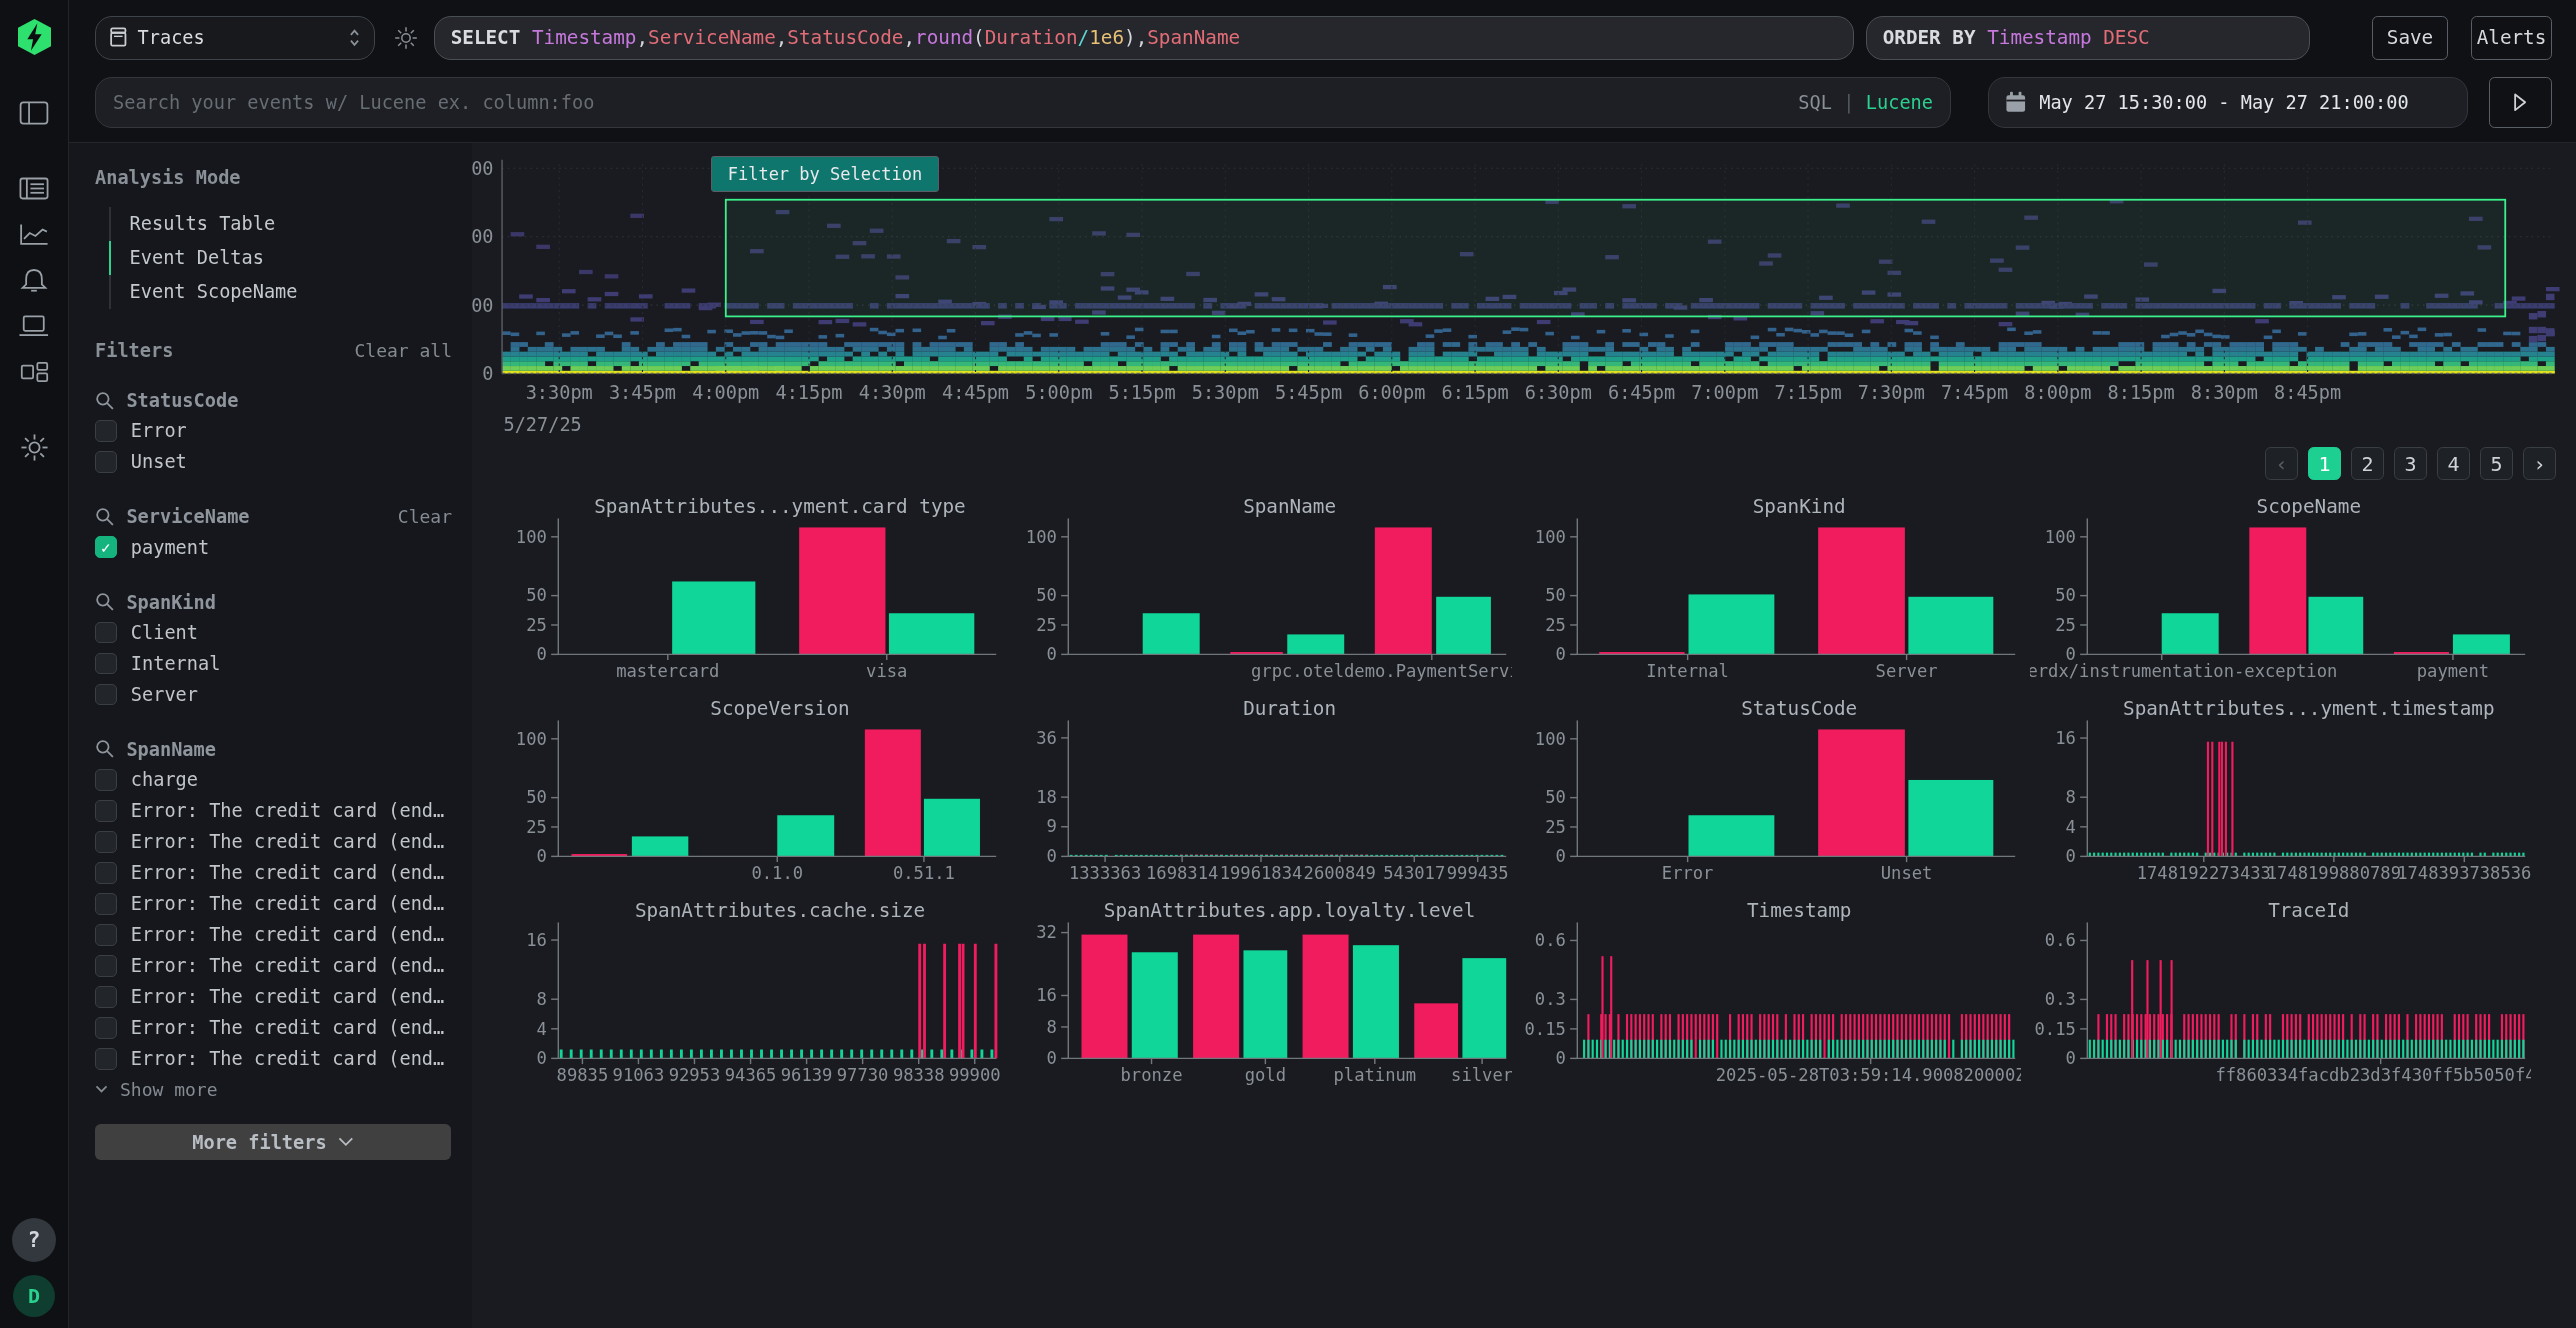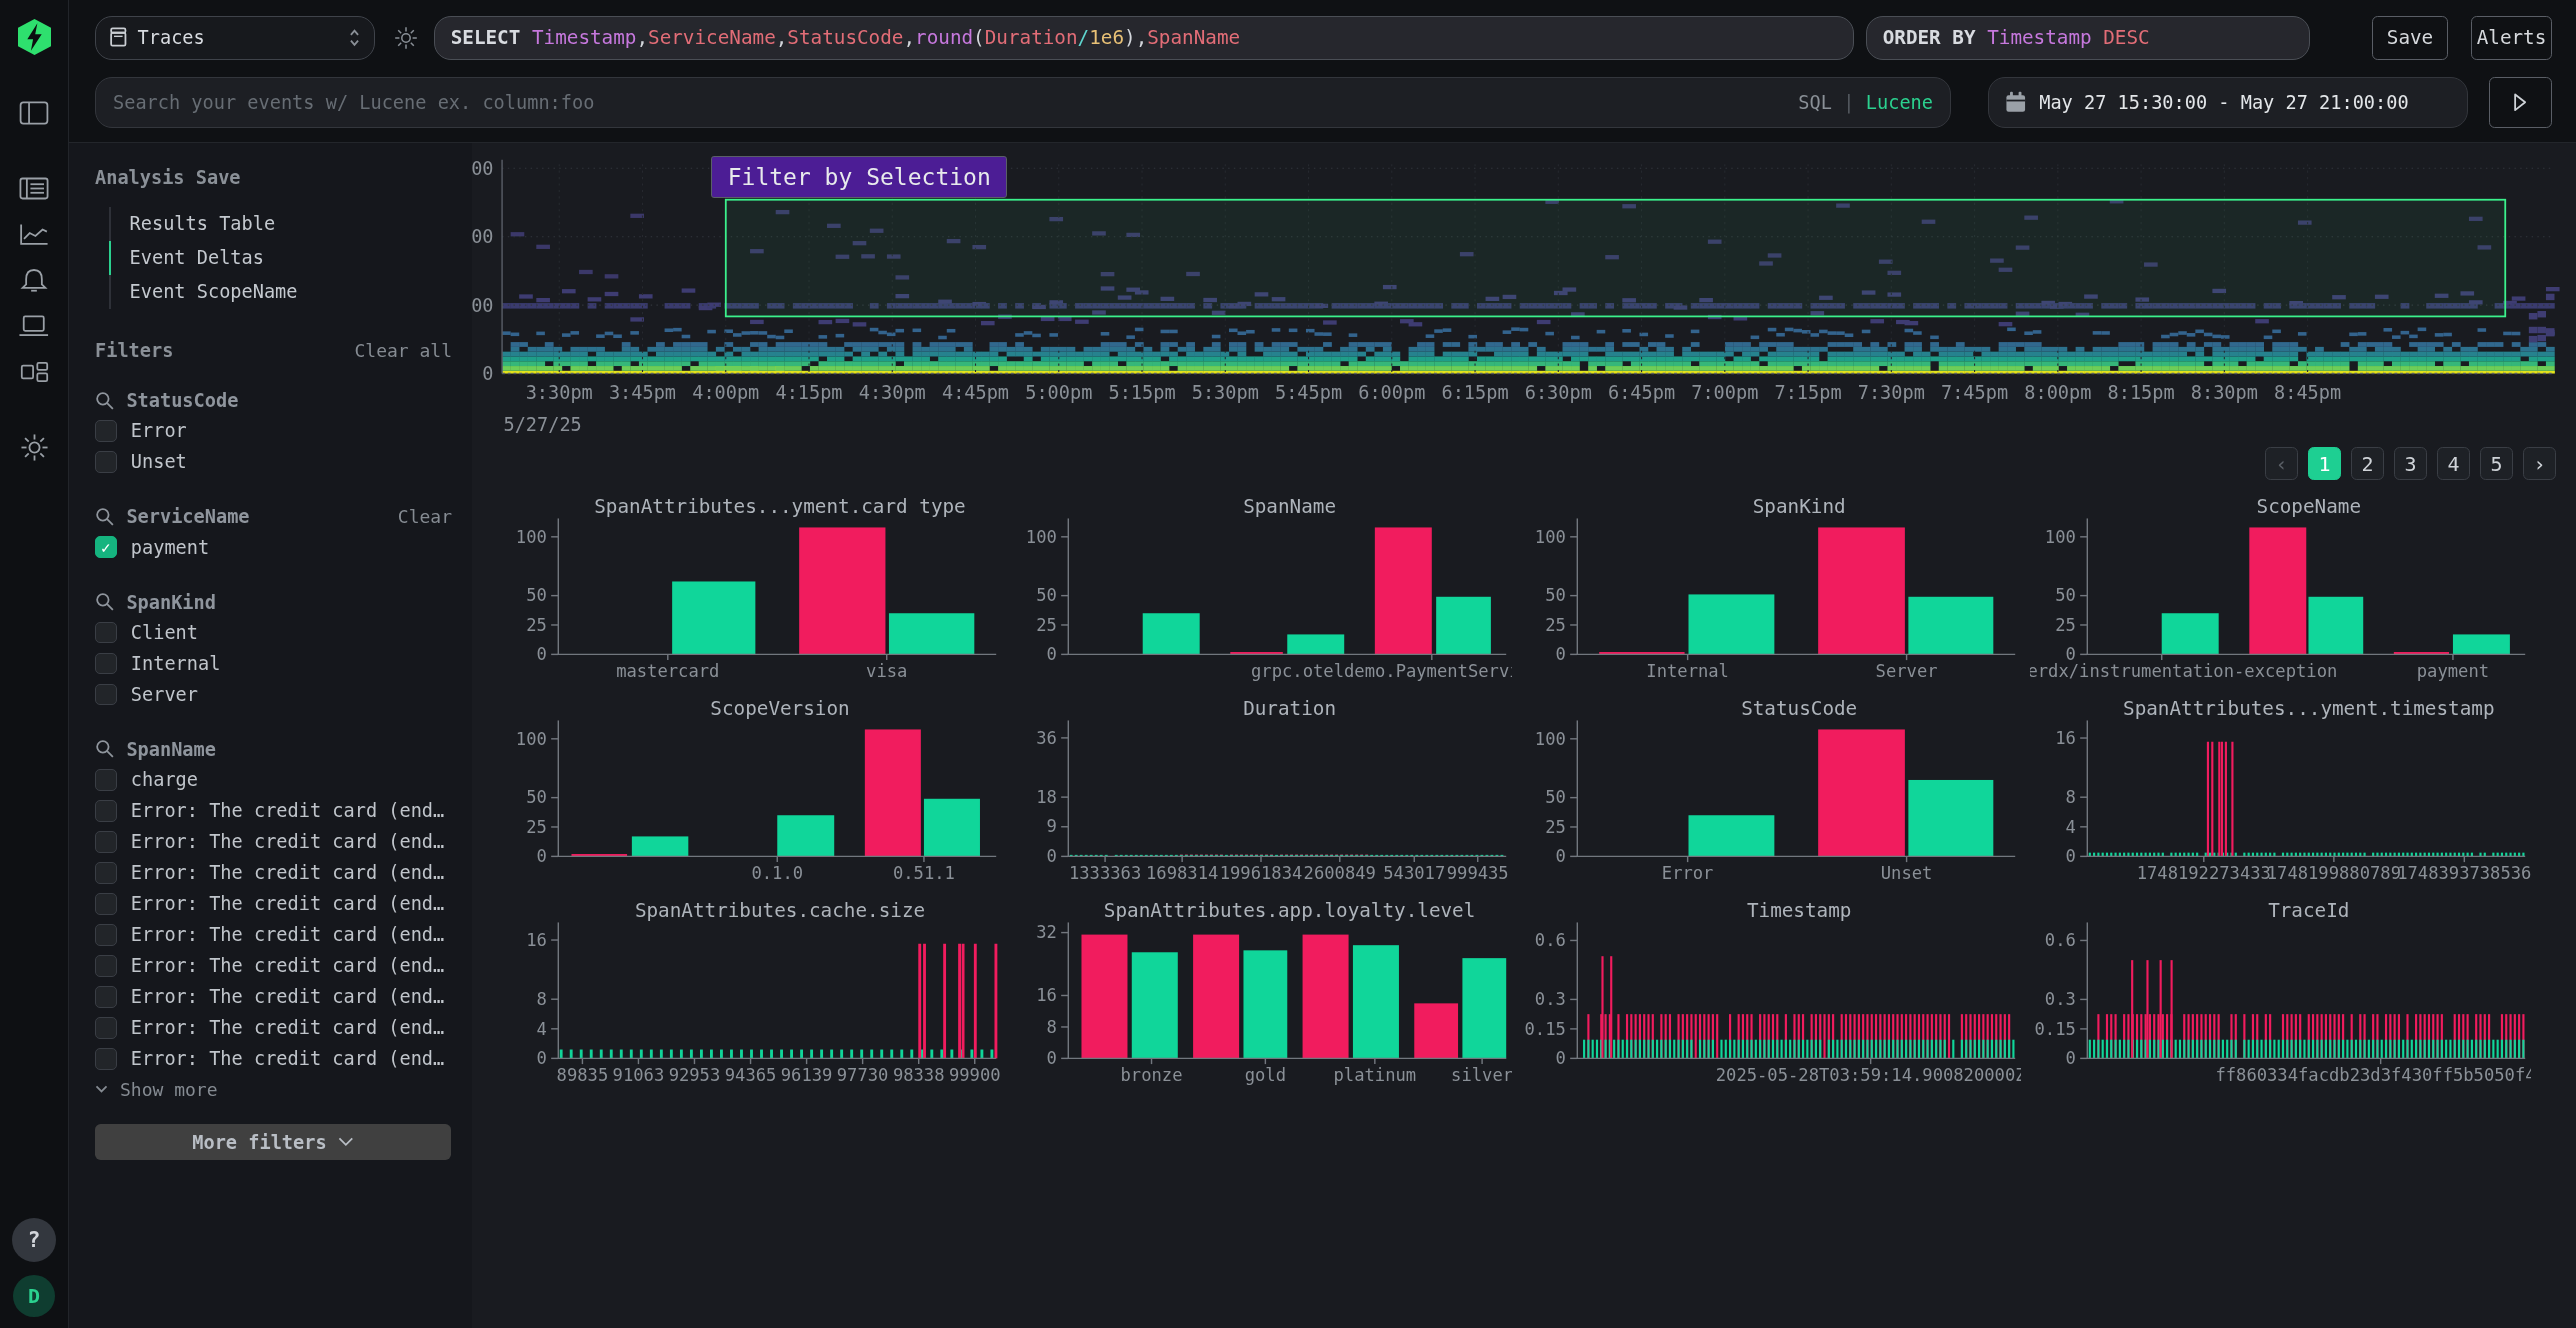--- a/index.html
+++ b/index.html
@@ -82,22 +82,22 @@
   .cb-label { color:#c0c5cb; white-space:nowrap; overflow:hidden; text-overflow:ellipsis; max-width:322px; }
   .show-more { display:flex; align-items:center; gap:12px; color:#858b92;
       height:30px; cursor:pointer; font-size:18px;text-align:center; }
   .more-filters { margin-top:20px; height:36px; width:356px; background:#404040; border-radius:5.7px;
       display:flex; align-items:center; justify-content:center; gap:11.4px;
       color:#b9bec5; font-weight:bold; cursor:pointer; }
 
   
   .main { position:absolute; left:472px; top:143px; width:2104px; height:1185px; background:#191b20; }
   .tooltip { position:absolute; left:239px; top:13px; padding:7.2px 15.7px;
-      background:#4c1d95; border:0.7px solid #5a5f66; border-radius:2.9px;
-      color:#e8eaec; font-size:23px; z-index:5; cursor:pointer; }
+      background:#0f766e; border:0.7px solid #5a5f66; border-radius:2.9px;
+      color:#e8eaec; font-size:17px; z-index:5; cursor:pointer; }
   #pagination { position:absolute; top:304px; right:20px; display:flex; gap:10px; }
   .pg-btn { width:33px; height:33px; border-radius:5.7px; border:1.4px solid #3a3e45;
       background:#1e2126; color:#cfd3d8; font-size:20px;
       display:flex; align-items:center; justify-content:center; cursor:pointer; }
   .pg-btn.dim { color:#5a5f66; }
   .pg-btn.active { background:#1ecf92; border-color:#1ecf92; color:#ffffff; }
 
   #charts-grid { position:absolute; left:29px; top:352px; width:2055px;
       display:grid; grid-template-columns:repeat(4, 501px); column-gap:8.6px; row-gap:10.7px; }
   .mini-title { width:501px; height:21.5px; padding-left:57px; text-align:center;
@@ -237,21 +237,21 @@
     <span class="txt">May 27 15:30:00 - May 27 21:00:00</span>
   </div>
   <div class="btn play-btn">
     <svg width="14.3" height="18.6" viewBox="0 0 20 26">
         <polygon points="3,2 17,13 3,24" stroke="#cfd3d8" stroke-width="2.5" fill="none" stroke-linejoin="round"></polygon>
       </svg>
   </div>
 </div>
 
 <div class="sidebar">
-  <div class="sb-h">Analysis Save</div>
+  <div class="sb-h">Analysis Mode</div>
   <div class="modes" id="modes">
       <div class="mode-item">Results Table</div>
       <div class="mode-item active">Event Deltas</div>
       <div class="mode-item">Event ScopeName</div>
     </div>
   <div class="filters-head">
     <span class="sb-h">Filters</span>
     <span class="link-dim">Clear all</span>
   </div>
   <div id="filter-groups">

